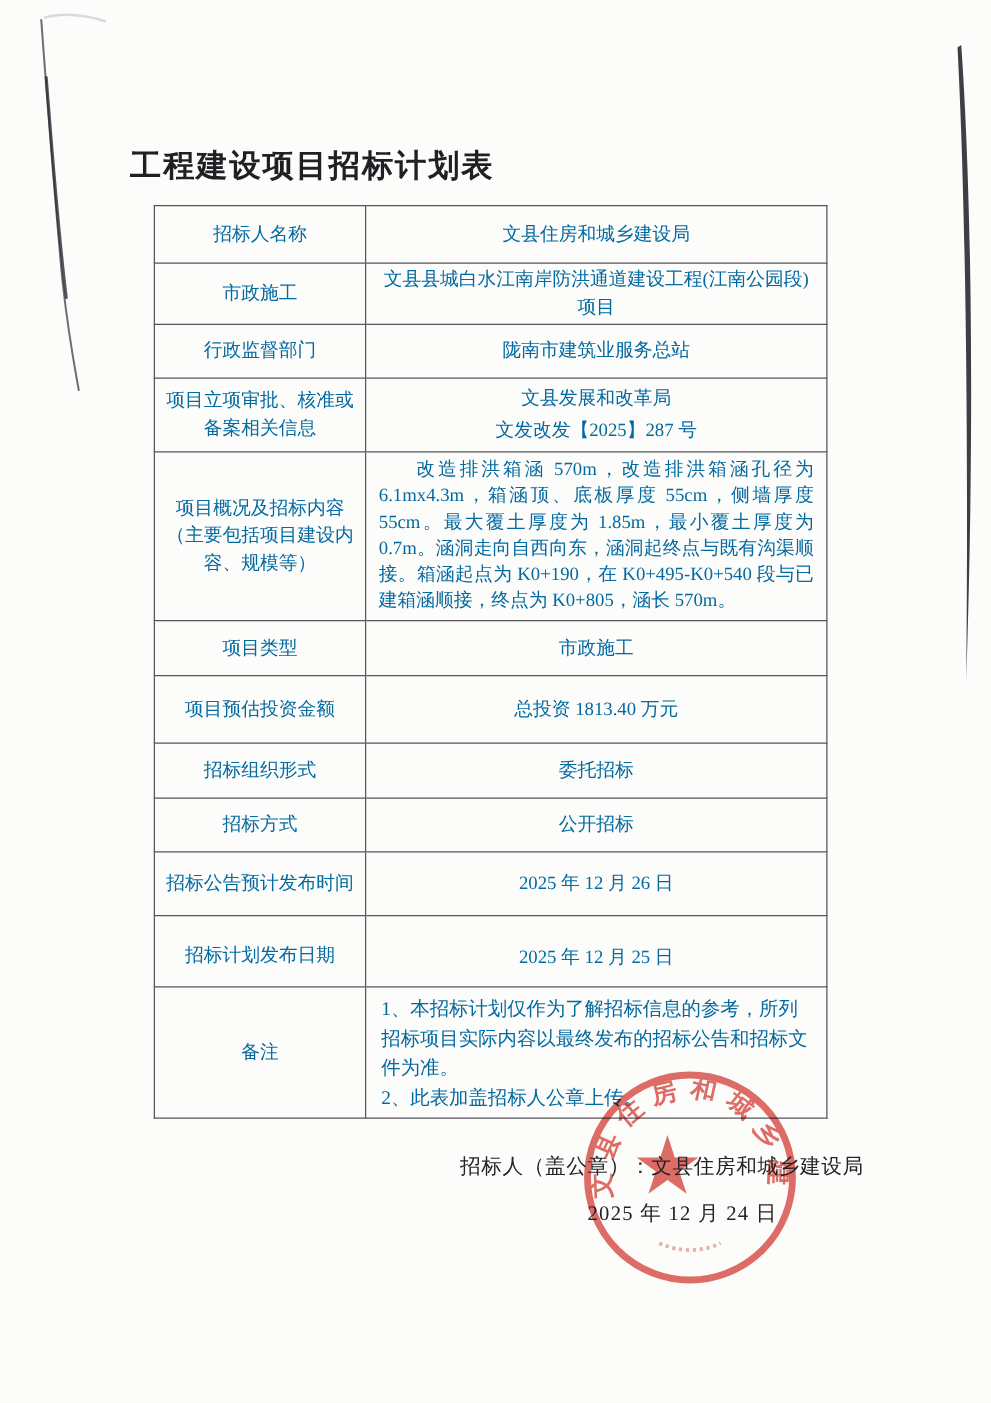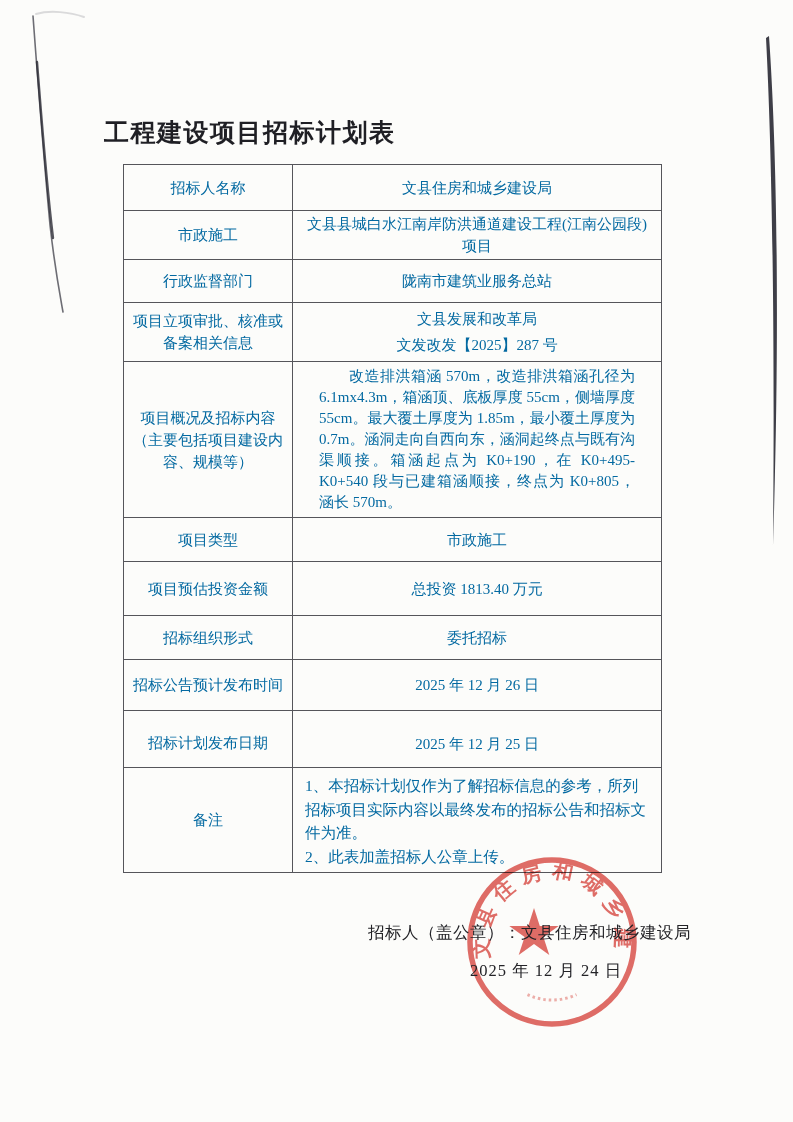--- a/index.html
+++ b/index.html
@@ -28,21 +28,21 @@
   .plan-table td{
     border:1px solid #55555a;
     vertical-align:middle;
     padding:2px 8px;
   }
   .plan-table col.c1{width:169px;}
   .plan-table col.c2{width:369px;}
   td.label-cell{text-align:center;line-height:22px;}
   td.value-cell{text-align:center;line-height:22px;}
   td.value-para{
-    text-align:justify;line-height:21px;padding:4px 26px;
+    text-align:justify;line-height:21px;padding:4px 10px;
     font-size:15px;
   }
   td.value-para .para{text-indent:2em;}
   td.value-left{
     text-align:left;vertical-align:top;line-height:23.5px;
     padding:6px 10px 4px 12px;font-size:15.5px;
   }
   td.two-line div{line-height:26px;}
   td.label-high{vertical-align:top;padding-top:21px;}
   td.value-low{vertical-align:top;padding-top:22px;}
@@ -110,20 +110,24 @@
         <td class="value-cell">市政施工</td>
       </tr>
       <tr style="height:54px;">
         <td class="label-cell">项目预估投资金额</td>
         <td class="value-cell">总投资 1813.40 万元</td>
       </tr>
       <tr style="height:44px;">
         <td class="label-cell">招标组织形式</td>
         <td class="value-cell">委托招标</td>
       </tr>
+      <tr style="height:43px;">
+        <td class="label-cell">招标方式</td>
+        <td class="value-cell">公开招标</td>
+      </tr>
       <tr style="height:51px;">
         <td class="label-cell">招标公告预计发布时间</td>
         <td class="value-cell">2025 年 12 月 26 日</td>
       </tr>
       <tr style="height:57px;">
         <td class="label-cell label-high">招标计划发布日期</td>
         <td class="value-cell value-low">2025 年 12 月 25 日</td>
       </tr>
       <tr style="height:95px;">
         <td class="label-cell">备注</td>

